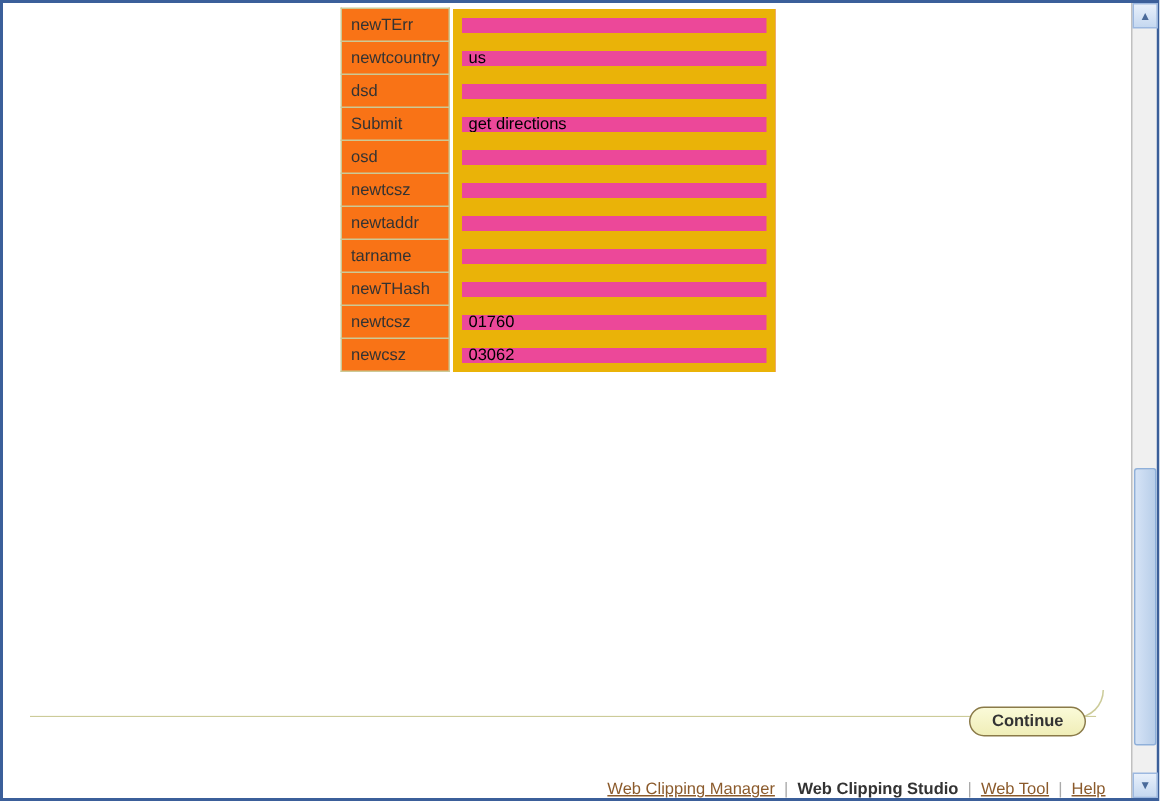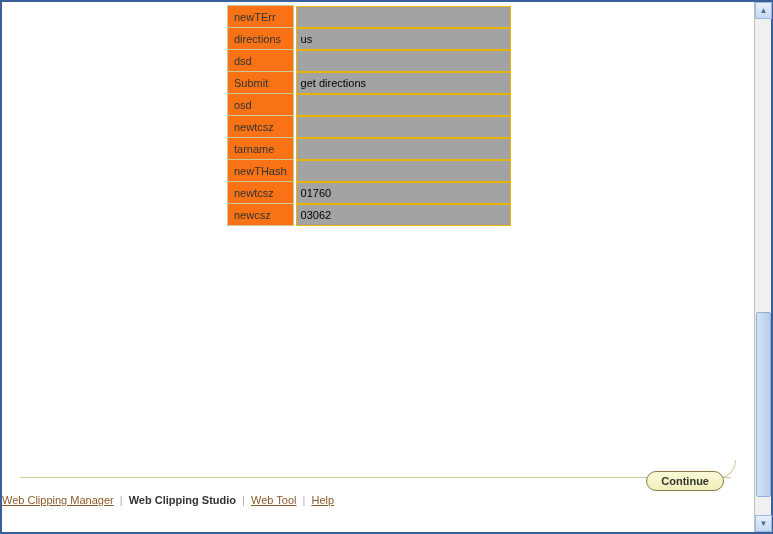--- a/index.html
+++ b/index.html
@@ -88,25 +88,25 @@
       padding: 4px 6px;
       color: #333;
       white-space: nowrap;
     }
     .input-cell {
       padding: 0 0 0 2px;
     }
     .input-cell input {
       width: 215px;
       height: 22px;
-      border: 1px solid #eab308;
+      border: 6px solid #eab308;
       font-family: Verdana, Arial, sans-serif;
       font-size: 11px;
       padding: 2px 4px;
-      background: #a3a3a3;
+      background: #ec4899;
     }
     .divider {
       position: absolute;
       left: 18px;
       right: 23px;
       top: 475px;
       height: 0;
       border-top: 1px solid #cccb99;
       border-radius: 0 20px 0 0;
     }
@@ -134,22 +134,22 @@
       font-family: Verdana, Arial, sans-serif;
       font-size: 11px;
       font-weight: bold;
       color: #333;
       cursor: pointer;
     }
     .footer-links {
       position: absolute;
       left: 0;
       right: 17px;
-      top: 492px;
-      text-align: left;
+      top: 518px;
+      text-align: right;
       font-size: 11px;
       color: #888;
     }
     .footer-links a {
       color: #8b5a2b;
       text-decoration: underline;
     }
     .footer-links .sep {
       color: #aaa;
       margin: 0 3px;
@@ -166,37 +166,41 @@
 <div class="outer-frame">
   <div class="content">
 
     <table class="form-table">
       <tbody id="form-body">
           <tr>
             <td class="label-cell">newTErr</td>
             <td class="input-cell"><input type="text" value="" style=""></td>
           </tr>
           <tr>
-            <td class="label-cell">directions</td>
+            <td class="label-cell">newtcountry</td>
             <td class="input-cell"><input type="text" value="us" style=""></td>
           </tr>
           <tr>
             <td class="label-cell">dsd</td>
             <td class="input-cell"><input type="text" value="" style=""></td>
           </tr>
           <tr>
             <td class="label-cell">Submit</td>
             <td class="input-cell"><input type="text" value="get directions" style=""></td>
           </tr>
           <tr>
             <td class="label-cell">osd</td>
             <td class="input-cell"><input type="text" value="" style=""></td>
           </tr>
           <tr>
             <td class="label-cell">newtcsz</td>
+            <td class="input-cell"><input type="text" value="" style=""></td>
+          </tr>
+          <tr>
+            <td class="label-cell">newtaddr</td>
             <td class="input-cell"><input type="text" value="" style=""></td>
           </tr>
           <tr>
             <td class="label-cell">tarname</td>
             <td class="input-cell"><input type="text" value="" style=""></td>
           </tr>
           <tr>
             <td class="label-cell">newTHash</td>
             <td class="input-cell"><input type="text" value="" style=""></td>
           </tr>

